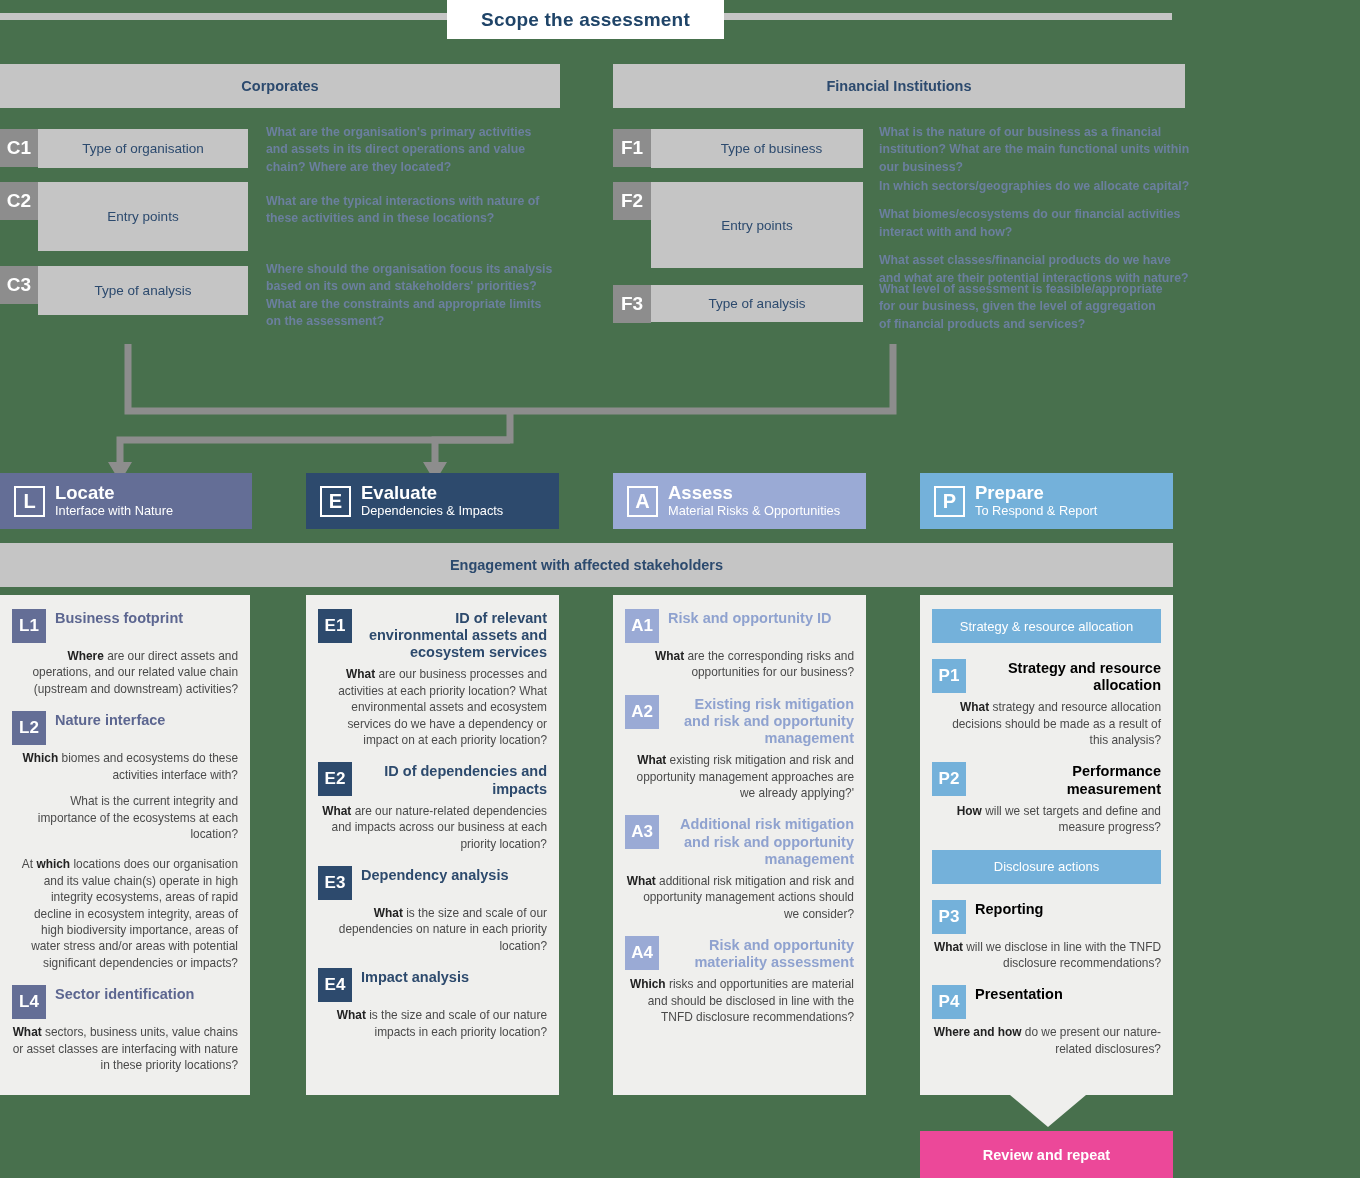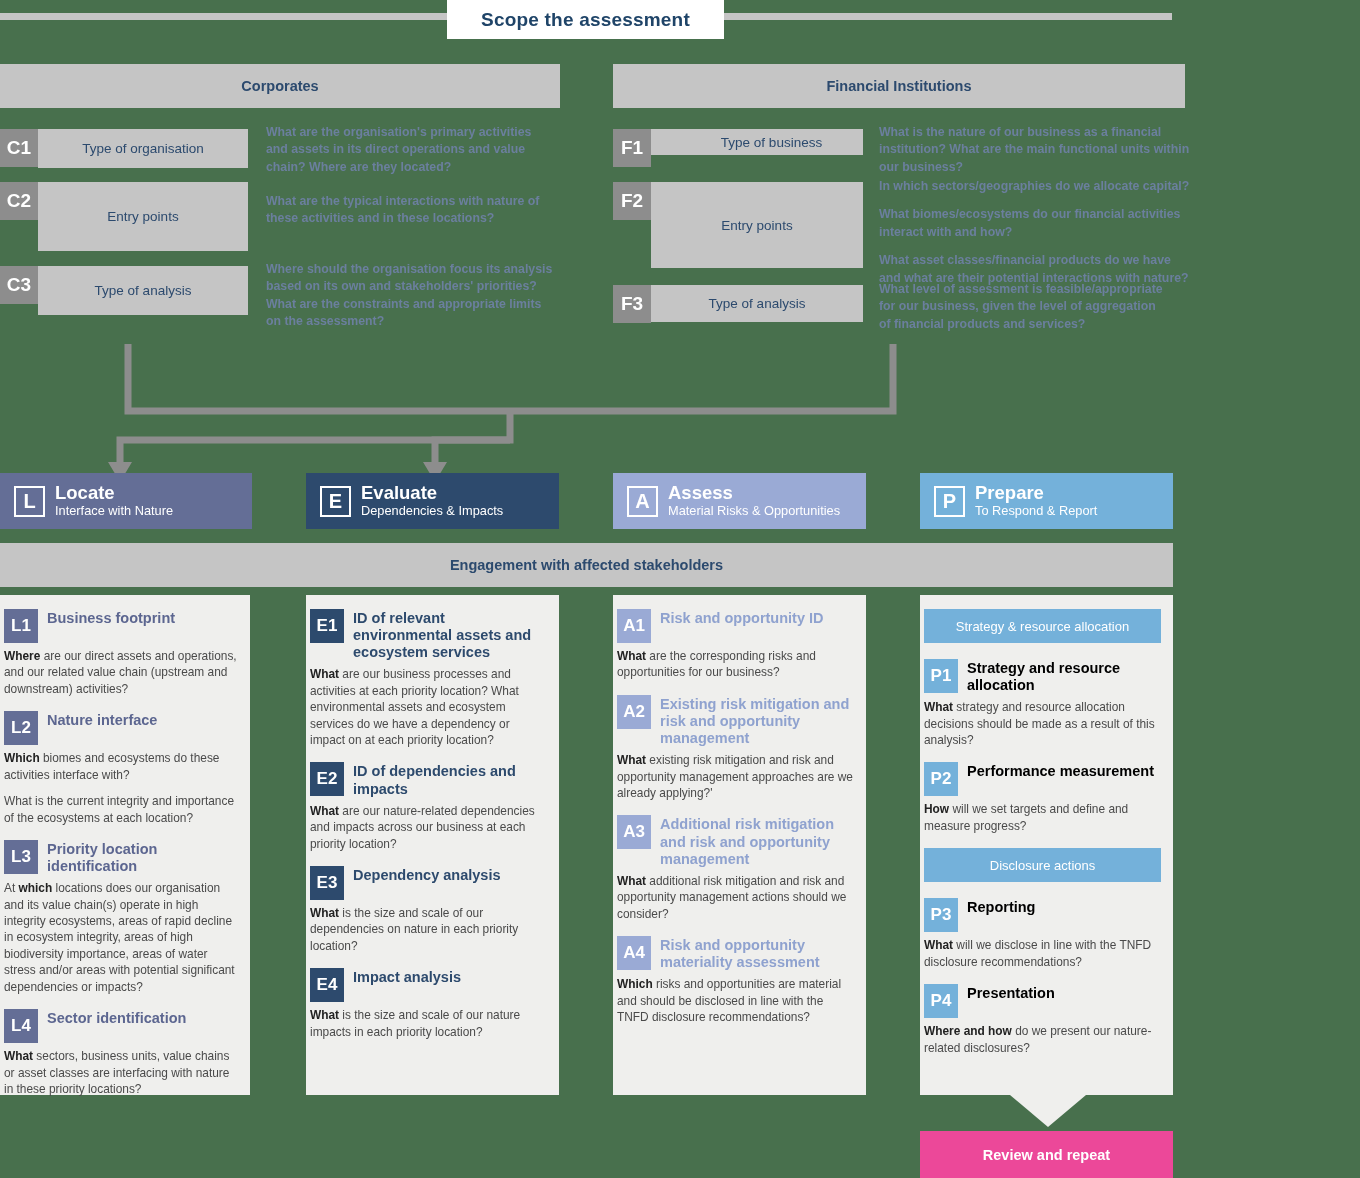--- a/index.html
+++ b/index.html
@@ -58,21 +58,21 @@
   #c-row2 { left: 0px; top: 182px; width: 248px; height: 69px; }
   #c-row2 .scope-label { height: 69px; }
   #c-row3 { left: 0px; top: 266px; width: 248px; height: 49px; }
   #c-row3 .scope-label { height: 49px; }
   #c-q1 { left: 266px; top: 124px; width: 288px; }
   #c-q2 { left: 266px; top: 193px; width: 288px; }
   #c-q3 { left: 266px; top: 261px; width: 292px; }
 
   
   #f-row1 { left: 613px; top: 129px; width: 250px; height: 39px; }
-  #f-row1 .scope-label { height: 26px; padding-left: 29px; }
+  #f-row1 .scope-label { height: 39px; padding-left: 29px; }
   #f-row2 { left: 613px; top: 182px; width: 250px; height: 86px; }
   #f-row2 .scope-label { height: 86px; }
   #f-row3 { left: 613px; top: 285px; width: 250px; height: 37px; }
   #f-row3 .scope-label { height: 37px; }
   #f-q1 { left: 879px; top: 124px; width: 312px; }
   #f-q2 { left: 879px; top: 178px; width: 316px; }
   #f-q3 { left: 879px; top: 281px; width: 288px; }
 
   
   .conn { position: absolute; left: 0; top: 330px; width: 1360px; height: 150px; pointer-events: none; }
@@ -100,21 +100,22 @@
   
   #engagement {
     position: absolute; left: 0px; top: 543px; width: 1173px; height: 44px;
     background: #c5c5c5; color: #2c4a6e; font-size: 14.5px; font-weight: bold;
     display: flex; align-items: center; justify-content: center;
   }
 
   
   .col {
     position: absolute; top: 595px; background: #efefed;
-    padding: 14px 12px 10px 4px;
+    padding: 14px 12px 10px 12px;
+    text-align: right;
   }
   #col-L { left: 0px;   width: 250px; height: 500px; }
   #col-E { left: 306px; width: 253px; height: 500px; }
   #col-A { left: 613px; width: 253px; height: 500px; }
   #col-P { left: 920px; width: 253px; height: 500px; }
 
   .step-head { display: flex; align-items: flex-start; margin-bottom: 5px; }
   .step-badge {
     width: 34px; height: 34px; flex: 0 0 auto;
     color: #fff; font-size: 17px; font-weight: bold;
@@ -266,24 +267,20 @@
         <p><b>Where</b> are our direct assets and operations, and our related value chain (upstream and downstream) activities?</p>
       </div>
       <div class="step-head">
         <div class="step-badge">L2</div>
         <div class="step-title">Nature interface</div>
       </div>
       <div class="step-body">
         <p><b>Which</b> biomes and ecosystems do these activities interface with?</p>
         <p>What is the current integrity and importance of the ecosystems at each location?</p>
       </div>
-      <div class="step-head">
-        <div class="step-badge">L3</div>
-        <div class="step-title">Priority location identification</div>
-      </div>
       <div class="step-body">
         <p>At <b>which</b> locations does our organisation and its value chain(s) operate in high integrity ecosystems, areas of rapid decline in ecosystem integrity, areas of high biodiversity importance, areas of water stress and/or areas with potential significant dependencies or impacts?</p>
       </div>
       <div class="step-head">
         <div class="step-badge">L4</div>
         <div class="step-title">Sector identification</div>
       </div>
       <div class="step-body">
         <p><b>What</b> sectors, business units, value chains or asset classes are interfacing with nature in these priority locations?</p>
       </div>

